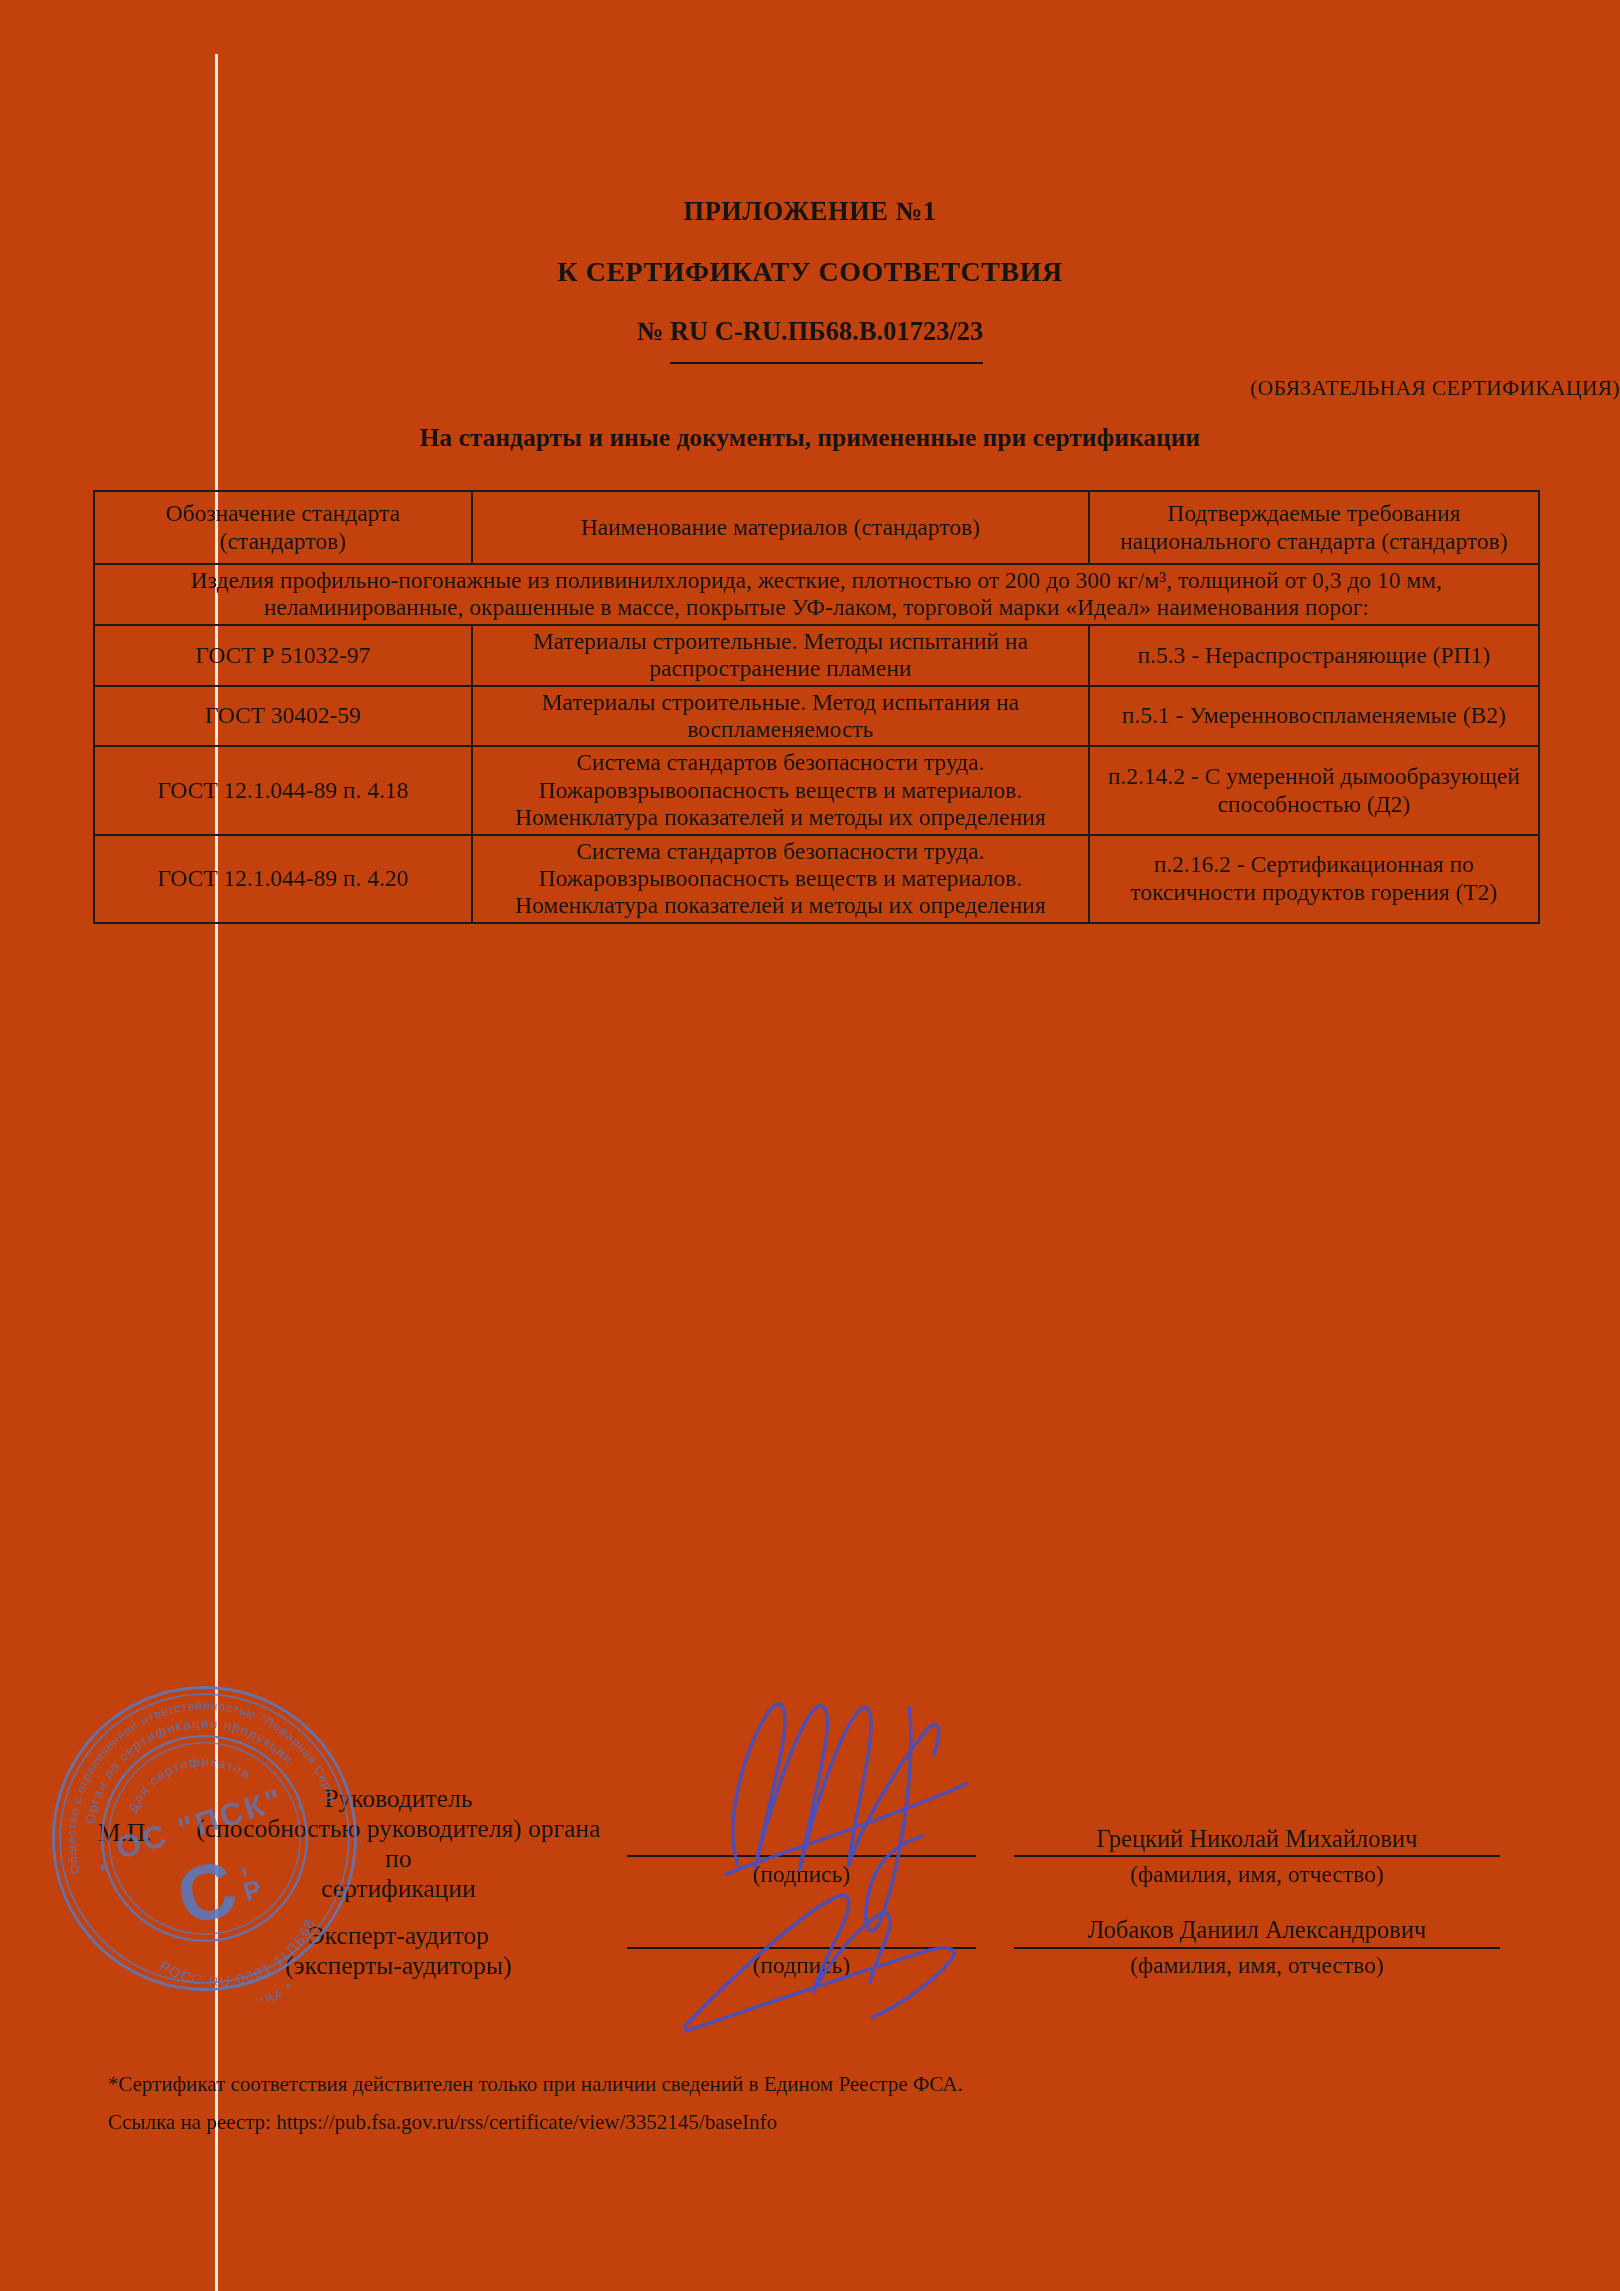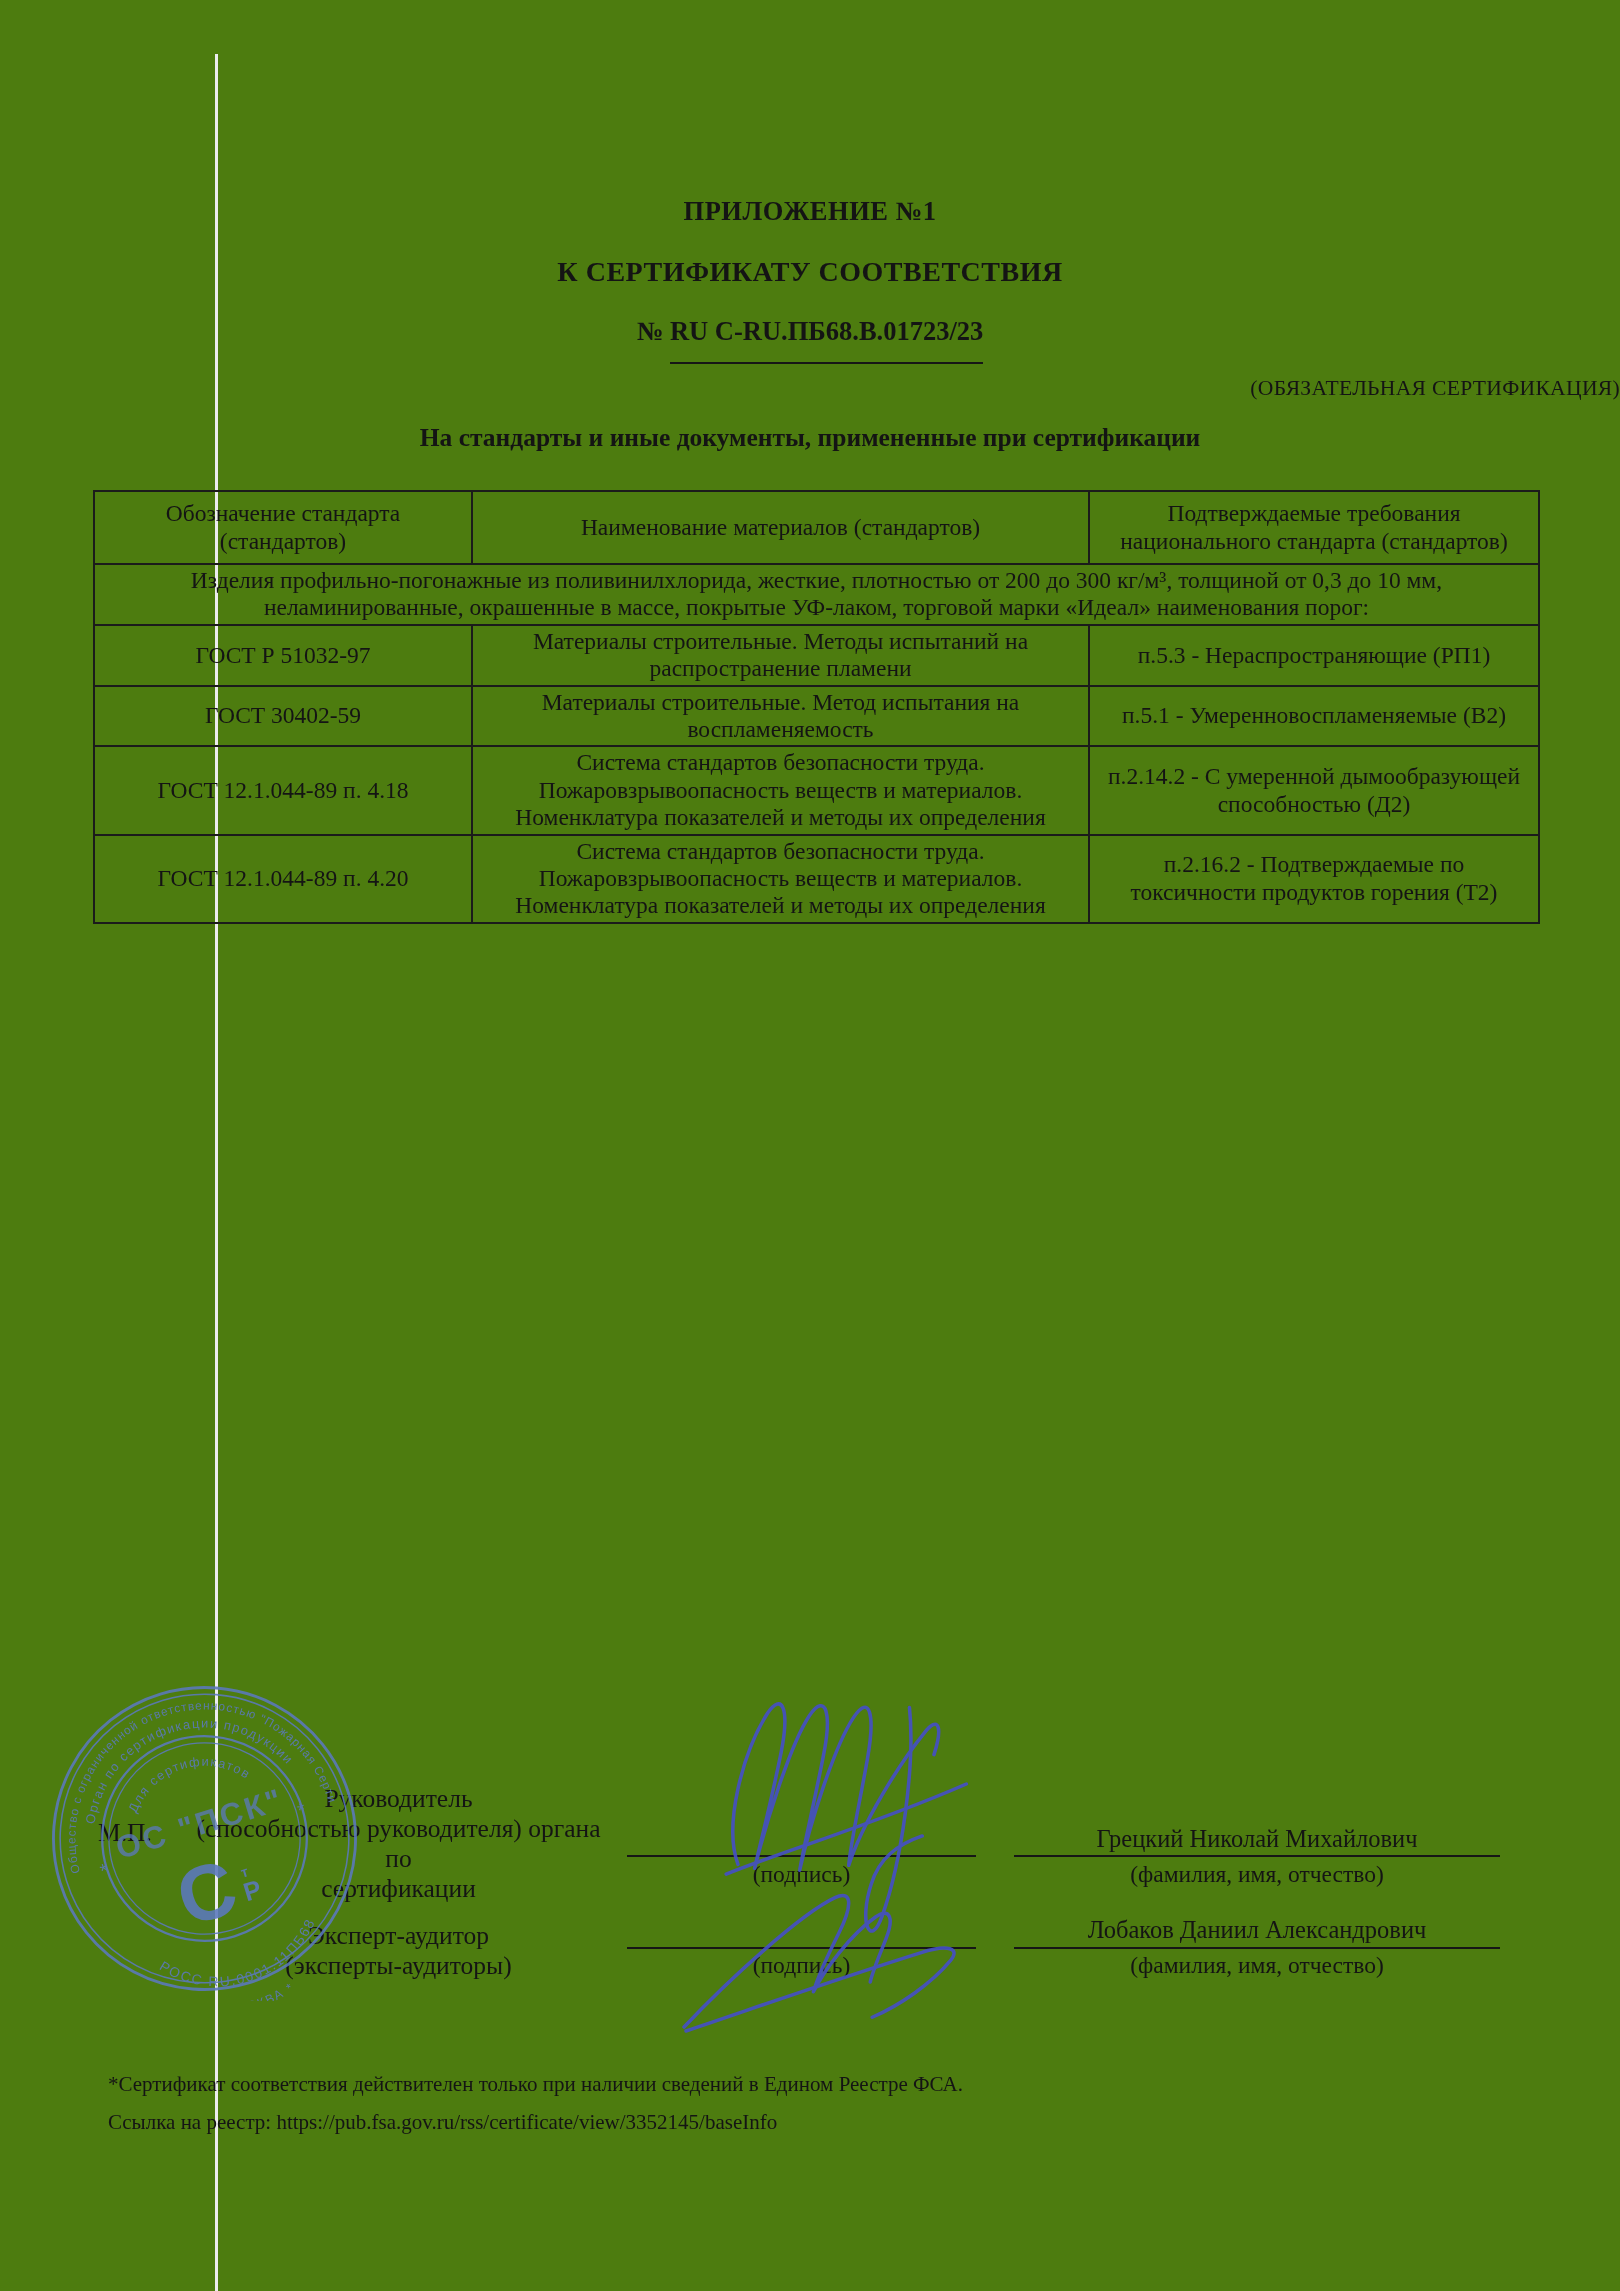--- a/index.html
+++ b/index.html
@@ -1,19 +1,19 @@
 <!DOCTYPE html>
 <html lang="ru"><head>
 <meta charset="utf-8">
 <style>
   html,body{margin:0;padding:0;background:#9a9a9a;}
   .page{
     position:relative;
     width:1620px;height:2292px;
-    background:#4d7c0f;
+    background:#c2410c;
     overflow:hidden;
     font-family:"Liberation Serif","DejaVu Serif",serif;
     color:#141414;
     margin:0 auto;
   }
   .abs{position:absolute;}
   .centered{left:0;width:100%;text-align:center;}
   .t-bold{font-weight:bold;}
   .hdr1{top:196px;font-size:26.5px;letter-spacing:0.5px;}
   .hdr2{top:256px;font-size:28px;letter-spacing:0.5px;}
@@ -118,21 +118,21 @@
       </td>
     </tr>
     <tr class="r-big">
       <td>ГОСТ 12.1.044-89 п. 4.20</td>
       <td>
         <div>Система стандартов безопасности труда.</div>
         <div>Пожаровзрывоопасность веществ и материалов.</div>
         <div>Номенклатура показателей и методы их определения</div>
       </td>
       <td>
-        <div>п.2.16.2 - Подтверждаемые по</div>
+        <div>п.2.16.2 - Сертификационная по</div>
         <div>токсичности продуктов горения (Т2)</div>
       </td>
     </tr>
   </tbody>
     </table>
 
   <div class="abs mp" style="left:98px;top:1818px;">М.П.</div>
 
   <div class="abs role-block" style="left:188px;top:1784px;width:421px;">
     <div>Руководитель</div>

